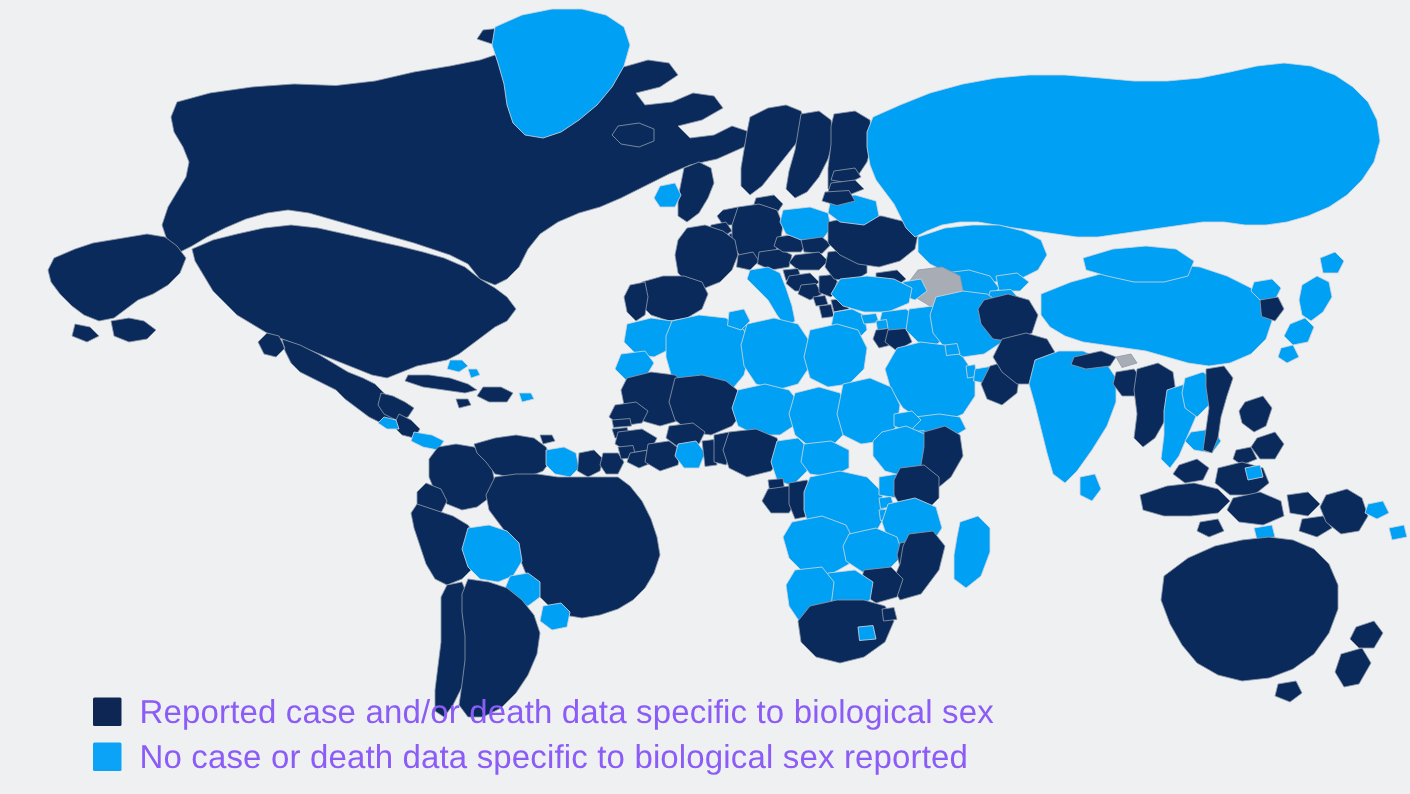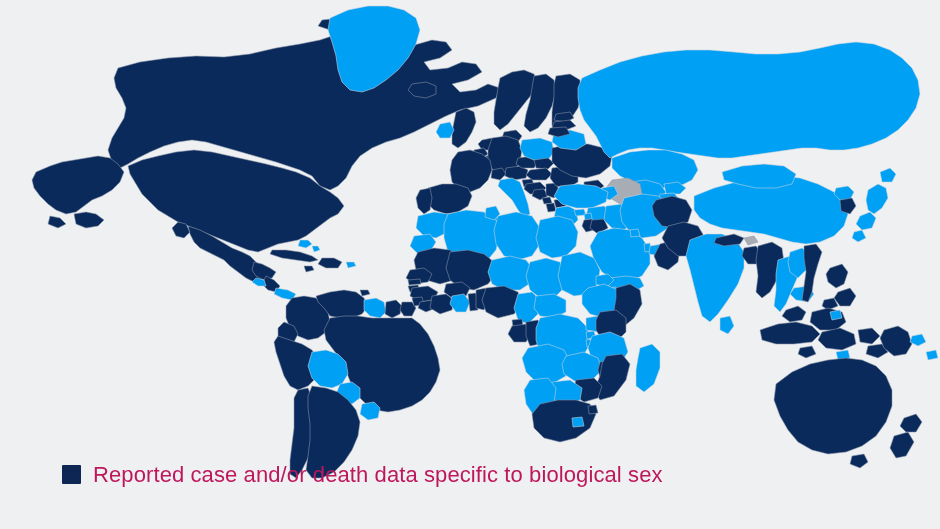--- a/index.html
+++ b/index.html
@@ -35,21 +35,21 @@
   .swatch{
     width:19px;height:19px;
     flex:0 0 19px;
     border-radius:1px;
   }
   .swatch.dark{background:#0d2654;}
   .swatch.light{background:#0aa3f7;}
   .legend-label{
     font-size:22px;
     line-height:25px;
-    color:#be185d;
+    color:#8b5cf6;
     letter-spacing:0.1px;
     white-space:nowrap;
   }
 </style>
 </head>
 <body>
 
 <div id="map-stage">
 <svg id="world-map" viewBox="0 0 940 529" preserveAspectRatio="xMidYMid meet">
   <rect x="0" y="0" width="940" height="529" fill="#eff0f2"></rect>
@@ -344,13 +344,17 @@
          M894 436 L908 432 L914 442 L906 456 L896 458 L890 448 Z"></path>
   </g>
 </svg>
 </div>
 
 <div id="legend">
   <div class="legend-row">
     <span class="swatch dark"></span>
     <span class="legend-label">Reported case and/or death data specific to biological sex</span>
   </div>
+  <div class="legend-row">
+    <span class="swatch light"></span>
+    <span class="legend-label">No case or death data specific to biological sex reported</span>
+  </div>
 </div>
 
 </body></html>

